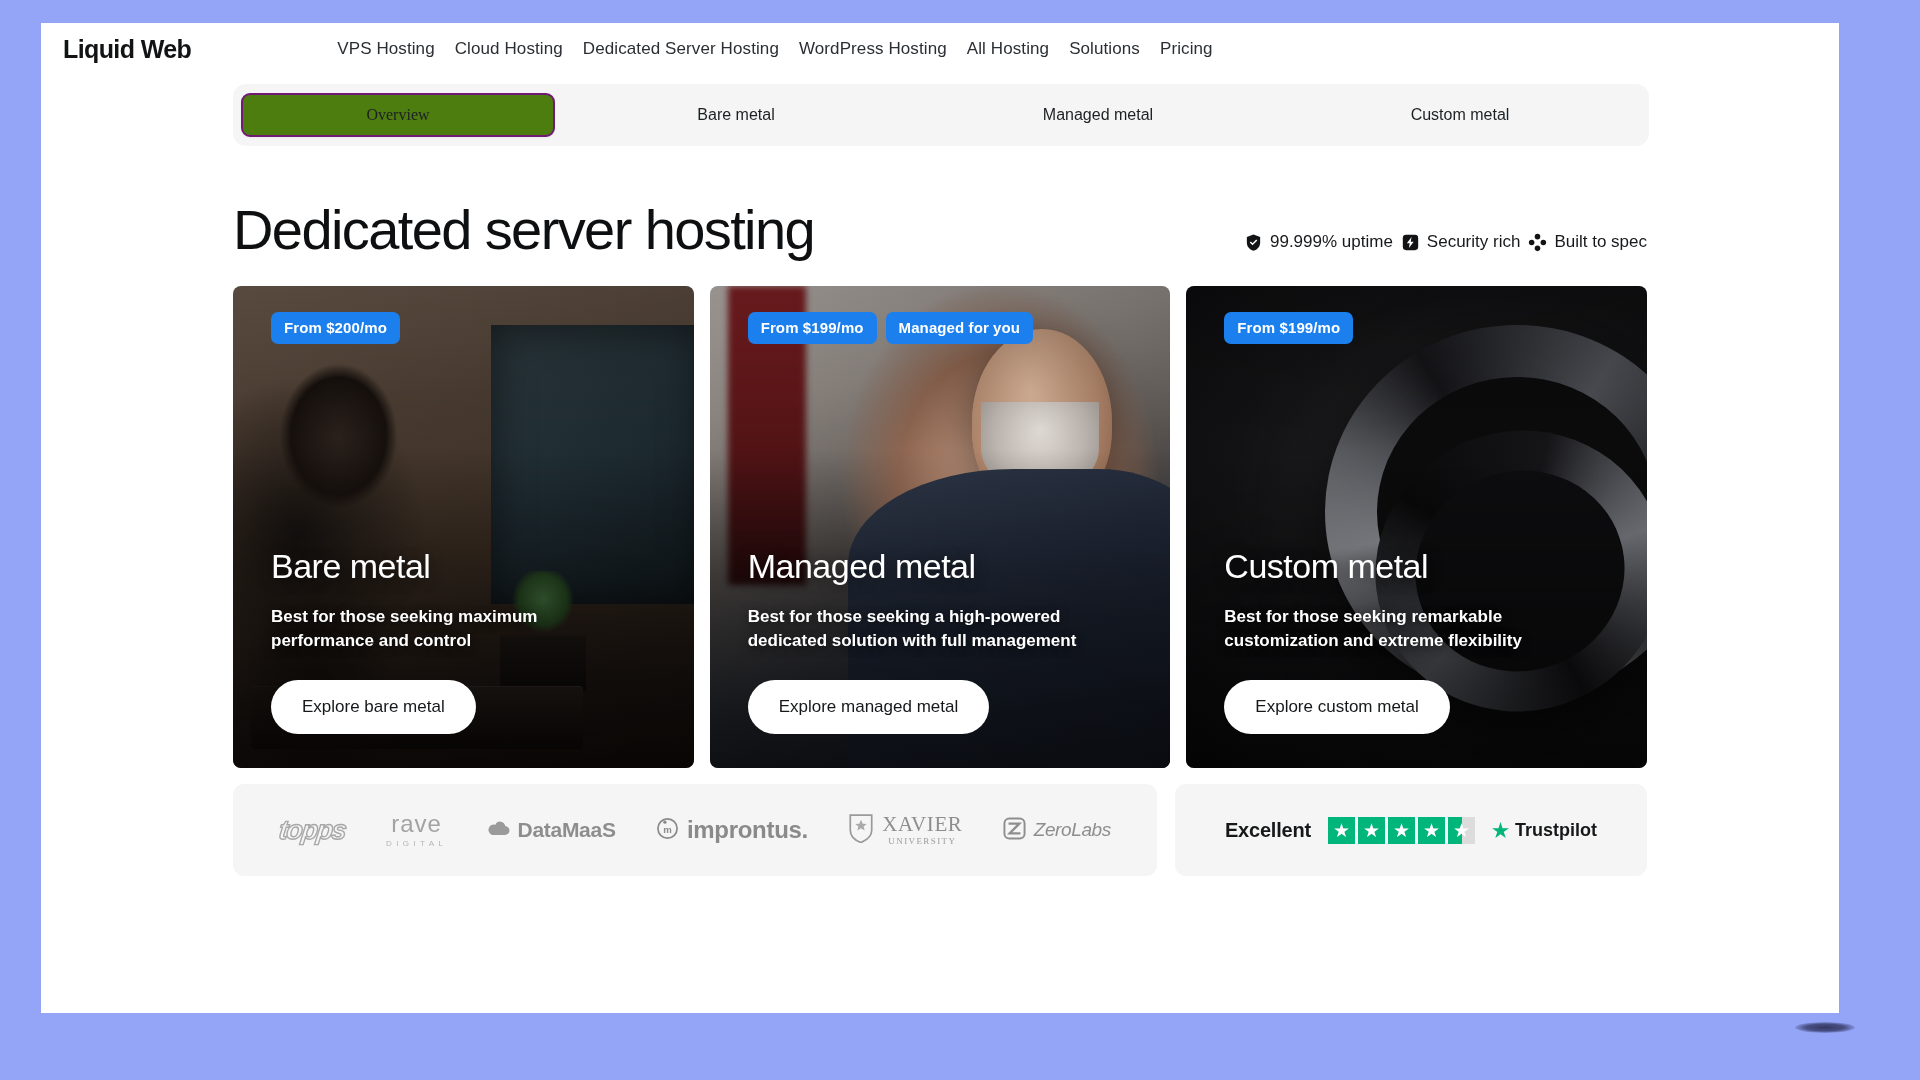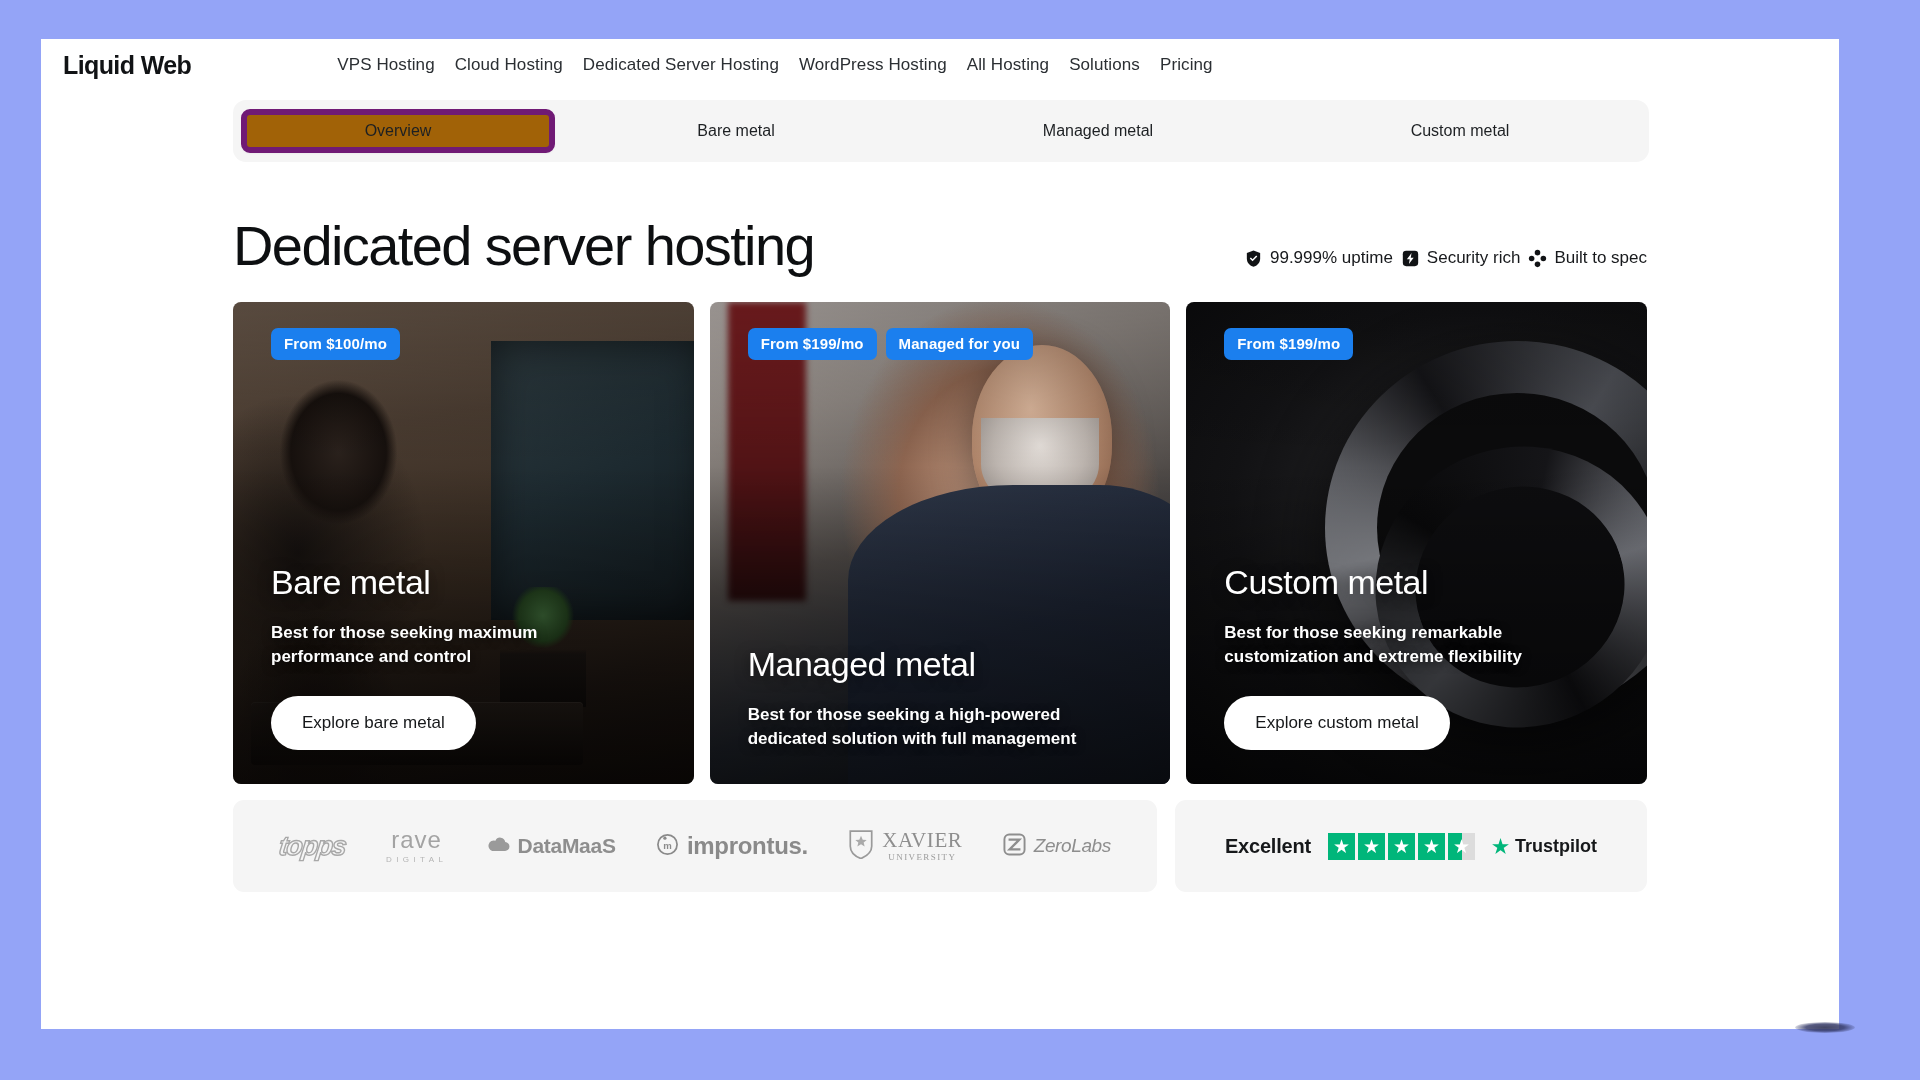--- a/index.html
+++ b/index.html
@@ -14,21 +14,21 @@
   body {
     background: #94a4f7;
     font-family: "Liberation Sans", sans-serif;
     -webkit-font-smoothing: antialiased;
   }
 
   
   .page-frame {
     position: absolute;
     left: 41px;
-    top: 39px;
+    top: 23px;
     width: 1798px;
     height: 990px;
     background: #ffffff;
     overflow: hidden;
   }
 
   .frame-nub {
     position: absolute;
     left: 1795px;
     top: 1022px;
@@ -92,24 +92,25 @@
     align-items: center;
     justify-content: center;
     font-size: 16px;
     color: #1d2023;
     cursor: pointer;
     border-radius: 9px;
     white-space: nowrap;
   }
 
   .tab.active {
-    background: #a16207;
-    border: 6px solid #701a75;
+    background: #4d7c0f;
+    border: 2px solid #701a75;
     box-shadow: 0 1px 2px rgba(0,0,0,.04);
     max-width: 314px;
+    font-family: Liberation Serif, serif;
   }
 
   
   .hero-row {
     display: flex;
     align-items: flex-end;
     justify-content: space-between;
     padding: 56px 192px 0 192px;
   }
 
@@ -488,21 +489,21 @@
   <div class="cards">
 
     <div class="card">
       <div class="card-art art-bare">
         <div class="art-bare-plant"></div>
         <div class="art-bare-kbd"></div>
       </div>
       <div class="card-scrim"></div>
       <div class="card-content">
         <div class="badges">
-          <span class="badge">From $100/mo</span>
+          <span class="badge">From $200/mo</span>
         </div>
         <div class="card-body">
           <div class="card-title">Bare metal</div>
           <div class="card-desc">Best for those seeking maximum performance and control</div>
           <button class="card-cta">Explore bare metal</button>
         </div>
       </div>
     </div>
 
     <div class="card">
@@ -512,20 +513,21 @@
       </div>
       <div class="card-scrim"></div>
       <div class="card-content">
         <div class="badges">
           <span class="badge">From $199/mo</span>
           <span class="badge">Managed for you</span>
         </div>
         <div class="card-body">
           <div class="card-title">Managed metal</div>
           <div class="card-desc">Best for those seeking a high-powered dedicated solution with full management</div>
+          <button class="card-cta">Explore managed metal</button>
         </div>
       </div>
     </div>
 
     <div class="card">
       <div class="card-art art-custom"></div>
       <div class="card-scrim"></div>
       <div class="card-content">
         <div class="badges">
           <span class="badge">From $199/mo</span>

